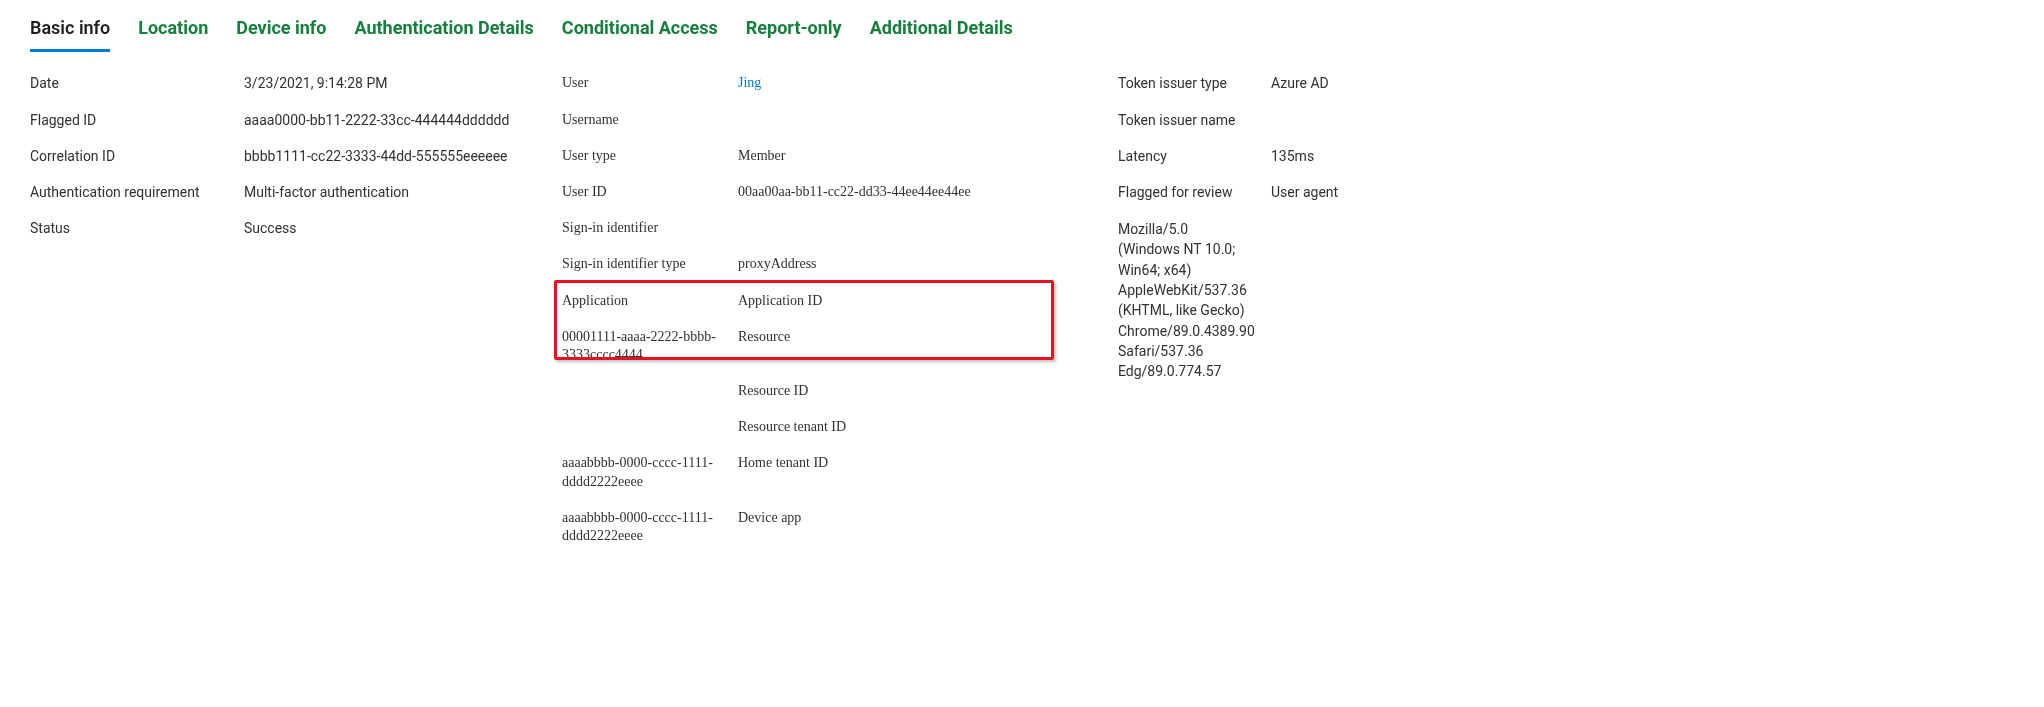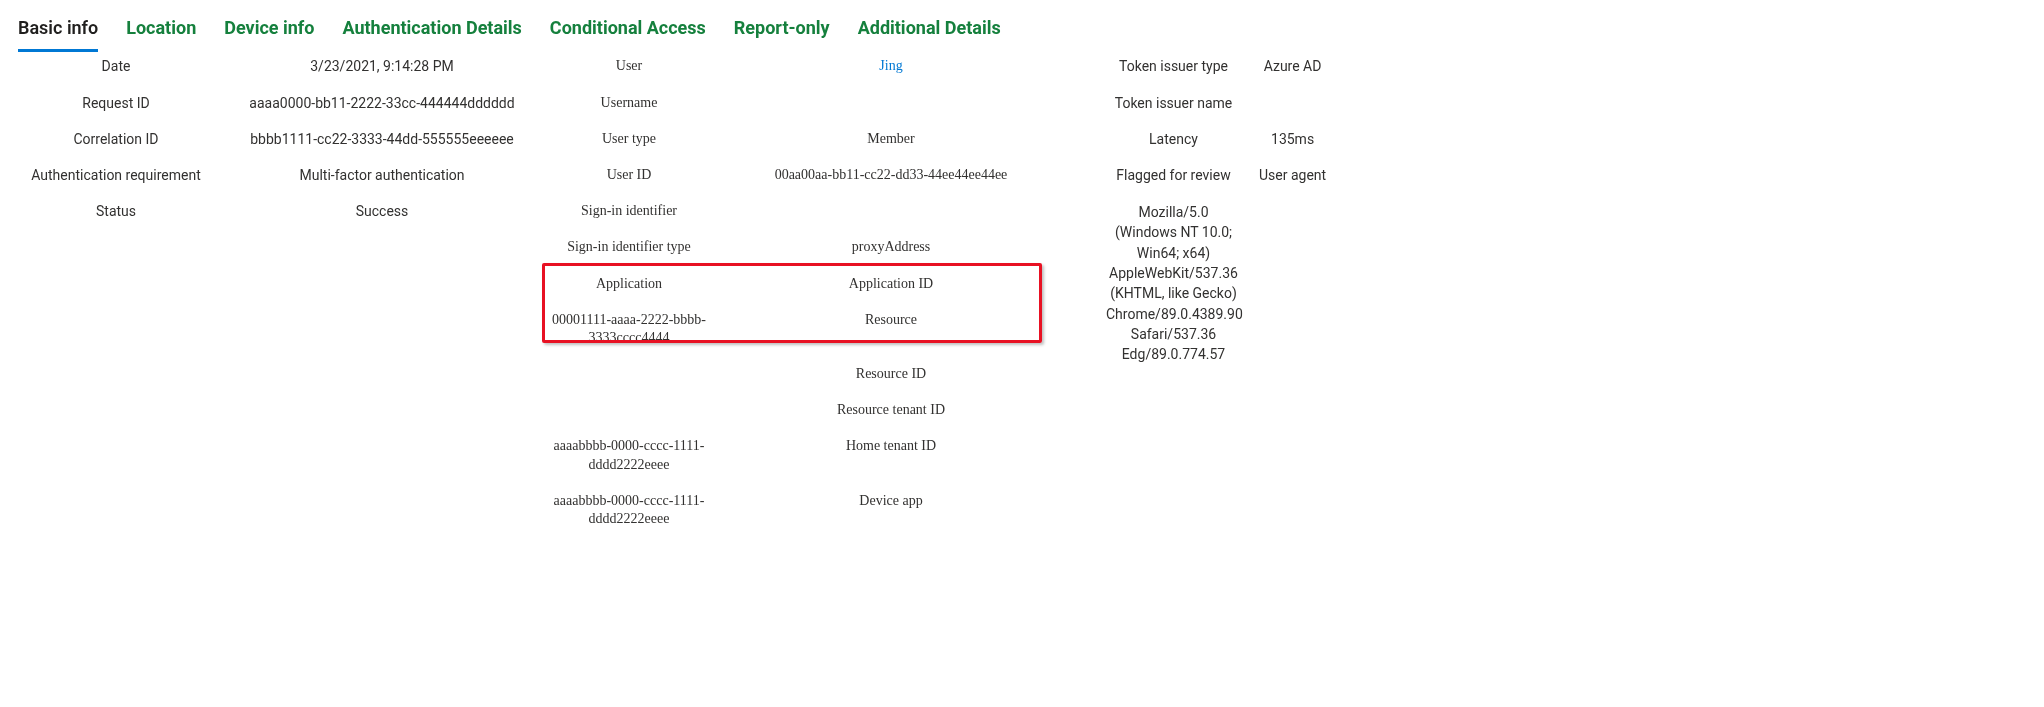--- a/index.html
+++ b/index.html
@@ -1,26 +1,26 @@
 <!DOCTYPE html>
 <html><head>
 <meta charset="utf-8">
 <style>
   html,body{margin:0;padding:0;background:#fff;color:#323130;
     font-family:"Segoe UI","Segoe UI Web",-apple-system,BlinkMacSystemFont,Roboto,Helvetica,Arial,sans-serif;
     font-size:14px;line-height:1.3;}
-  .page{width:1884px;min-height:707px;position:relative;padding:0 18px 30px 18px;box-sizing:border-box;}
+  .page{width:1884px;min-height:707px;position:relative;padding:0 18px 30px 30px;box-sizing:border-box;}
 
   
   .tabs{display:flex;align-items:flex-end;gap:28px;border-bottom:0;padding-top:10px;}
   .tab{padding:6px 0 10px 0;font-size:18px;color:#15803d;cursor:pointer;border-bottom:3px solid transparent;white-space:nowrap;font-weight:bold;}
   .tab.active{font-weight:600;border-bottom-color:#0078D4;color:#201F1E;}
 
   
-  .details{display:flex;align-items:flex-start;margin-top:5px;text-align:center;}
+  .details{display:flex;align-items:flex-start;margin-top:22px;}
   .col{display:grid;grid-template-columns:auto auto;column-gap:18px;row-gap:18px;align-content:start;}
   .col1{grid-template-columns:196px 300px;}
   .col2{grid-template-columns:158px 330px;margin-left:18px;position:relative;font-family:Liberation Serif, serif;}
   .col3{grid-template-columns:135px auto;margin-left:50px;}
   .label{color:#323130;white-space:nowrap;}
   .value{color:#323130;}
   .value.link{color:#0078D4;cursor:pointer;}
   .ua{max-width:420px;line-height:1.45;}
 
   
@@ -50,21 +50,21 @@
     <div class="tab">Report-only</div>
     <div class="tab">Additional Details</div>
   </div>
 
   <div class="details">
 
     <div class="col col1">
       <div class="label">Date</div>
       <div class="value">3/23/2021, 9:14:28 PM</div>
 
-      <div class="label">Request ID</div>
+      <div class="label">Flagged ID</div>
       <div class="value">aaaa0000-bb11-2222-33cc-444444dddddd</div>
 
       <div class="label">Correlation ID</div>
       <div class="value">bbbb1111-cc22-3333-44dd-555555eeeeee</div>
 
       <div class="label">Authentication requirement</div>
       <div class="value">Multi-factor authentication</div>
 
       <div class="label">Status</div>
       <div class="value">Success</div>

